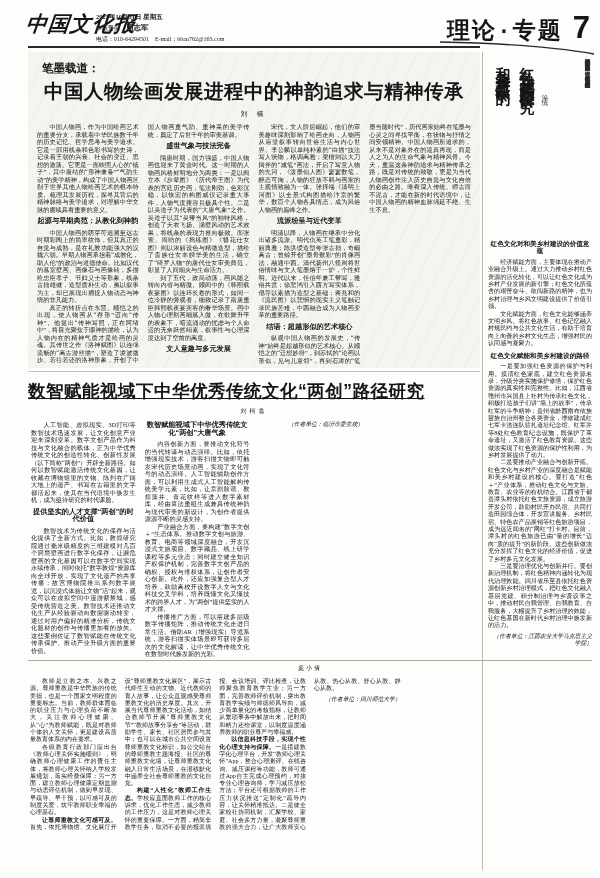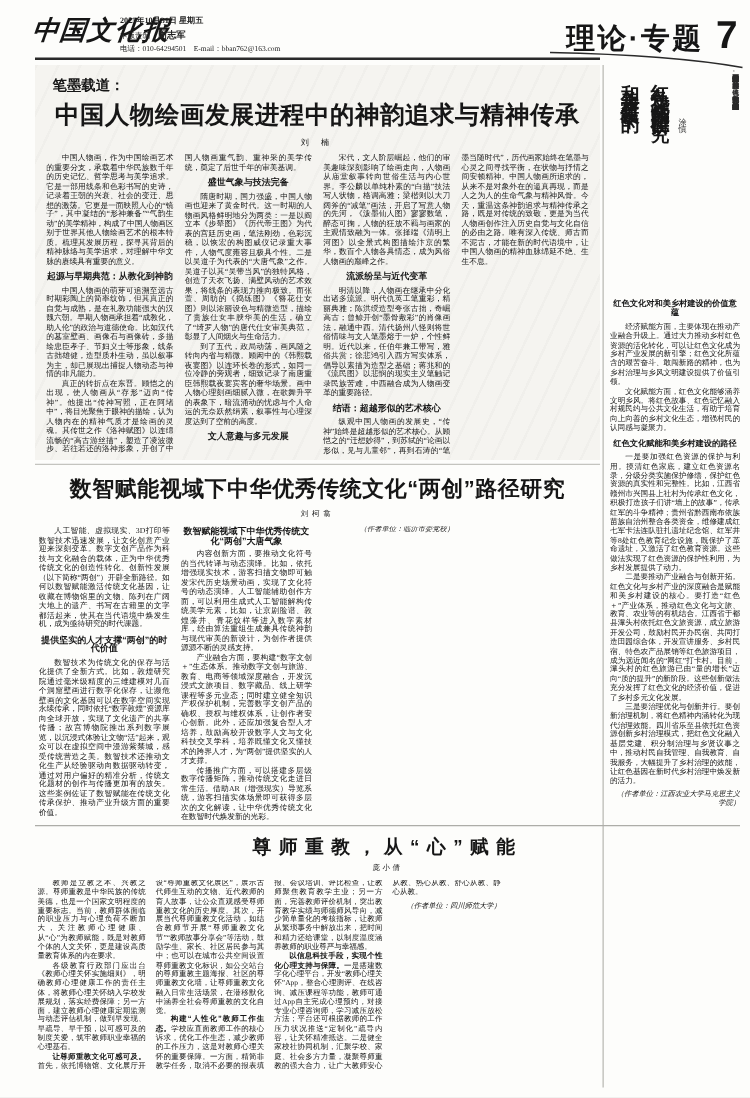--- a/index.html
+++ b/index.html
@@ -7,21 +7,21 @@
         font-family:"Liberation Serif","DejaVu Serif",serif;color:#161616;overflow:hidden;}
   .page *{box-sizing:border-box;}
 
   
   .masthead{position:absolute;left:26px;top:10px;font-size:21px;font-weight:900;font-style:italic;
             font-family:"DejaVu Serif",serif;transform:skewX(-6deg);letter-spacing:1px;}
   .pubinfo{position:absolute;left:96px;top:11px;font-size:6px;line-height:11px;color:#222;}
   .pubinfo .d{font-weight:bold;font-size:6.5px;}
   .pubinfo .e b{font-size:7.5px;}
   .section-head{position:absolute;right:10px;top:10px;display:flex;align-items:baseline;gap:10px;}
-  .sec-title{font-size:23px;font-weight:900;letter-spacing:2px;font-family:Liberation Sans, sans-serif;}
+  .sec-title{font-size:23px;font-weight:900;letter-spacing:2px;font-family:Liberation Mono, monospace;}
   .page-num{font-size:31px;font-weight:900;font-family:"Liberation Sans",sans-serif;}
   .header-rule{position:absolute;left:28px;top:46px;width:452px;height:2px;background:#2a2a2a;}
   .swoosh{position:absolute;left:438px;top:38px;width:160px;height:20px;}
 
   
   .vrule{position:absolute;left:482px;top:52px;width:1px;height:818px;background:#b9b9b4;}
 
   
   .flow-p{margin:0;text-indent:2em;text-align:justify;}
   .flow-p b{font-family:"Liberation Sans",sans-serif;}
@@ -38,22 +38,22 @@
   .kicker{padding:9px 0 0 14px;font-size:11.5px;font-weight:900;font-family:"Liberation Sans",sans-serif;}
   .main-title{text-align:center;font-size:19.5px;font-weight:900;letter-spacing:0.5px;margin-top:2px;
               font-family:"Liberation Sans",sans-serif;}
   .main-author{text-align:center;font-size:6.5px;letter-spacing:4px;margin:5px 0 4px;}
   .main-cols{margin:0 9px;height:244px;overflow:hidden;column-count:4;column-gap:9px;column-fill:auto;
              font-size:6.2px;line-height:7.5px;}
 
   
   .mid-art{position:absolute;left:28px;top:371px;width:452px;height:287px;border-top:1px solid #c4c4bf;
            overflow:hidden;}
-  .mid-title{text-align:center;font-size:17.5px;font-weight:900;margin-top:7px;letter-spacing:0.5px;
-             font-family:"Liberation Sans",sans-serif;}
+  .mid-title{text-align:left;font-size:17.5px;font-weight:900;margin-top:7px;letter-spacing:0.5px;
+             font-family:"Liberation Sans",sans-serif;text-decoration:underline;}
   .mid-author{text-align:center;font-size:6px;letter-spacing:3px;margin:4px 0 5px;}
   .mid-cols{margin:0 3px;height:238px;overflow:hidden;column-count:4;column-gap:9px;column-fill:auto;
             font-size:6.2px;line-height:7.5px;}
 
   
   .right-art{position:absolute;left:488px;top:52px;width:104px;height:606px;overflow:hidden;}
   .vtitle-block{height:184px;display:flex;flex-direction:row;justify-content:flex-end;padding:3px 0 6px;}
   .vlead{writing-mode:vertical-rl;font-size:5.6px;line-height:8.5px;flex:1;color:#2a2a2a;
          text-align:left;overflow:hidden;}
   .vauthor{writing-mode:vertical-rl;font-size:6.5px;letter-spacing:5px;margin:34px 4px 0 4px;color:#333;}
@@ -141,21 +141,20 @@
         <p class="flow-p">文化赋能方面，红色文化能够涵养文明乡风。将红色故事、红色记忆融入村规民约与公共文化生活，有助于培育向上向善的乡村文化生态，增强村民的认同感与凝聚力。</p>
         <div class="flow-h">红色文化赋能和美乡村建设的路径</div>
         <p class="flow-p">一是要加强红色资源的保护与利用。摸清红色家底，建立红色资源名录，分级分类实施保护修缮，保护红色资源的真实性和完整性。比如，江西省赣州市兴国县上社村为传承红色文化，积极打造孩子们讲“墙上的故事”，传承红军的斗争精神；贵州省黔西南布依族苗族自治州整合各类资金，维修建成红七军卡法连队驻扎遗址纪念馆、红军井等8处红色教育纪念设施，既保护了革命遗址，又激活了红色教育资源。这些做法实现了红色资源的保护性利用，为乡村发展提供了动力。</p>
         <p class="flow-p">二是要推动产业融合与创新开拓。红色文化与乡村产业的深度融合是赋能和美乡村建设的核心。要打造“红色＋”产业体系，推动红色文化与文旅、教育、农业等的有机结合。江西省于都县潭头村依托红色文旅资源，成立旅游开发公司，鼓励村民开办民宿、共同打造田园综合体，开发宣讲服务、乡村民宿、特色农产品展销等红色旅游项目，成为远近闻名的“网红”打卡村。目前，潭头村的红色旅游已由“量的增长”迈向“质的提升”的新阶段。这些创新做法充分发挥了红色文化的经济价值，促进了乡村多元文化发展。</p>
         <p class="flow-p">三是要治理优化与创新并行。要创新治理机制，将红色精神内涵转化为现代治理效能。四川省乐至县依托红色资源创新乡村治理模式，把红色文化融入基层党建、积分制治理与乡贤议事之中，推动村民自我管理、自我教育、自我服务，大幅提升了乡村治理的效能，让红色基因在新时代乡村治理中焕发新的活力。</p>
         <div class="flow-attrib">（作者单位：江西农业大学马克思主义学院）</div>
       </div>
   </div>
 
   <div class="bottom-art">
-    <div class="b-title">尊师重教，从“心”赋能</div>
     <div class="b-author">庞小倩</div>
     <div class="b-cols">
         <p class="flow-p">教师是立教之本、兴教之源。尊师重教是中华民族的传统美德，也是一个国家文明程度的重要标志。当前，教师群体面临的职业压力与心理负荷不断加大，关注教师心理健康、从“心”为教师赋能，既是对教师个体的人文关怀，更是建设高质量教育体系的内在要求。</p>
         <p class="flow-p">各级教育行政部门应出台《教师心理关怀实施细则》，明确教师心理健康工作的责任主体，将教师心理关怀纳入学校发展规划，落实经费保障；另一方面，建立教师心理健康定期监测与动态评估机制，做到早发现、早疏导、早干预，以可感可及的制度关爱，筑牢教师职业幸福的心理基石。</p>
         <p class="flow-p"><b>让尊师重教文化可感可及。</b>首先，依托博物馆、文化展厅开设“尊师重教文化展区”，展示古代师生互动的文物、近代教师的育人故事，让公众直观感受尊师重教文化的历史厚度。其次，开展当代尊师重教文化活动，如结合教师节开展“尊师重教文化节”“教师故事分享会”等活动，鼓励学生、家长、社区居民参与其中；也可以在城市公共空间设置尊师重教文化标识，如公交站台的尊师重教主题海报、社区的尊师重教文化墙，让尊师重教文化融入日常生活场景，在潜移默化中涵养全社会尊师重教的文化自觉。</p>
         <p class="flow-p"><b>构建“人性化”教师工作生态。</b>学校应直面教师工作的核心诉求，优化工作生态，减少教师的工作压力，这是对教师心理关怀的重要保障。一方面，精简非教学任务，取消不必要的报表填报、会议培训、评比检查，让教师聚焦教育教学主业；另一方面，完善教师评价机制，突出教育教学实绩与师德师风导向，减少简单量化的考核指标，让教师从繁琐事务中解放出来，把时间和精力还给课堂，以制度温度涵养教师的职业尊严与幸福感。</p>
         <p class="flow-p"><b>以信息科技手段，实现个性化心理支持与保障。</b>一是搭建数字化心理平台，开发“教师心理关怀”App，整合心理测评、在线咨询、减压课程等功能，教师可通过App自主完成心理预约，对接专业心理咨询师，学习减压放松方法；平台还可根据教师的工作压力状况推送“定制化”疏导内容，让关怀精准抵达。二是健全家校社协同机制，汇聚学校、家庭、社会多方力量，凝聚尊师重教的强大合力，让广大教师安心从教、热心从教、舒心从教、静心从教。</p>
         <div class="flow-attrib">（作者单位：四川师范大学）</div>
       </div>
   </div>

